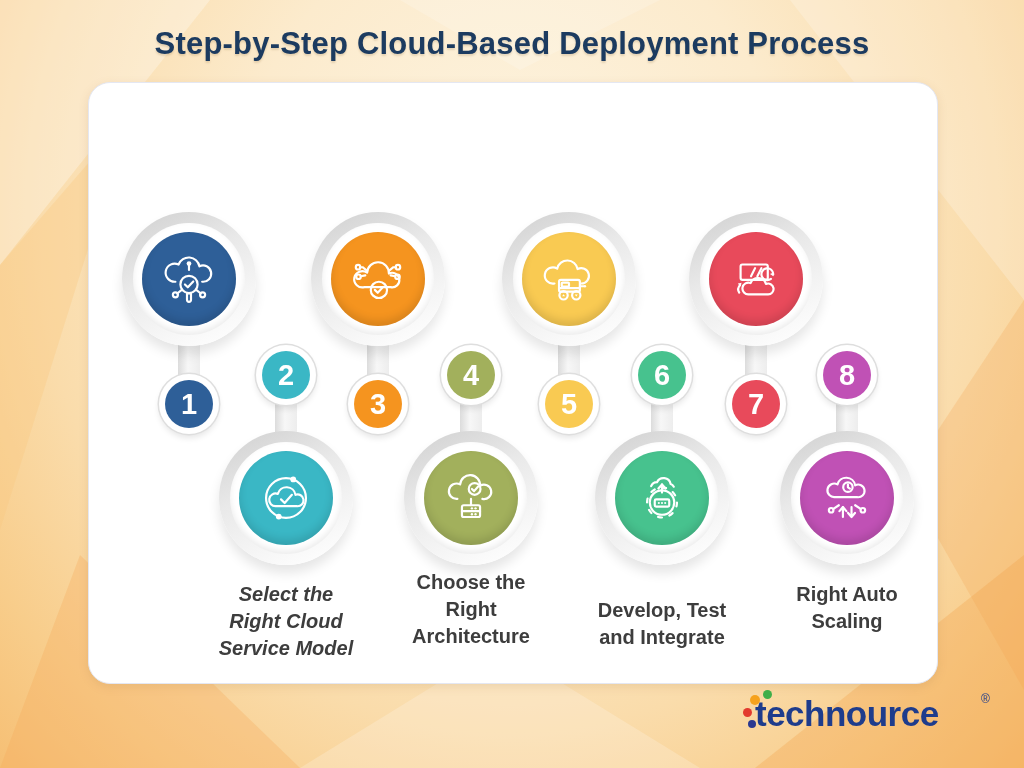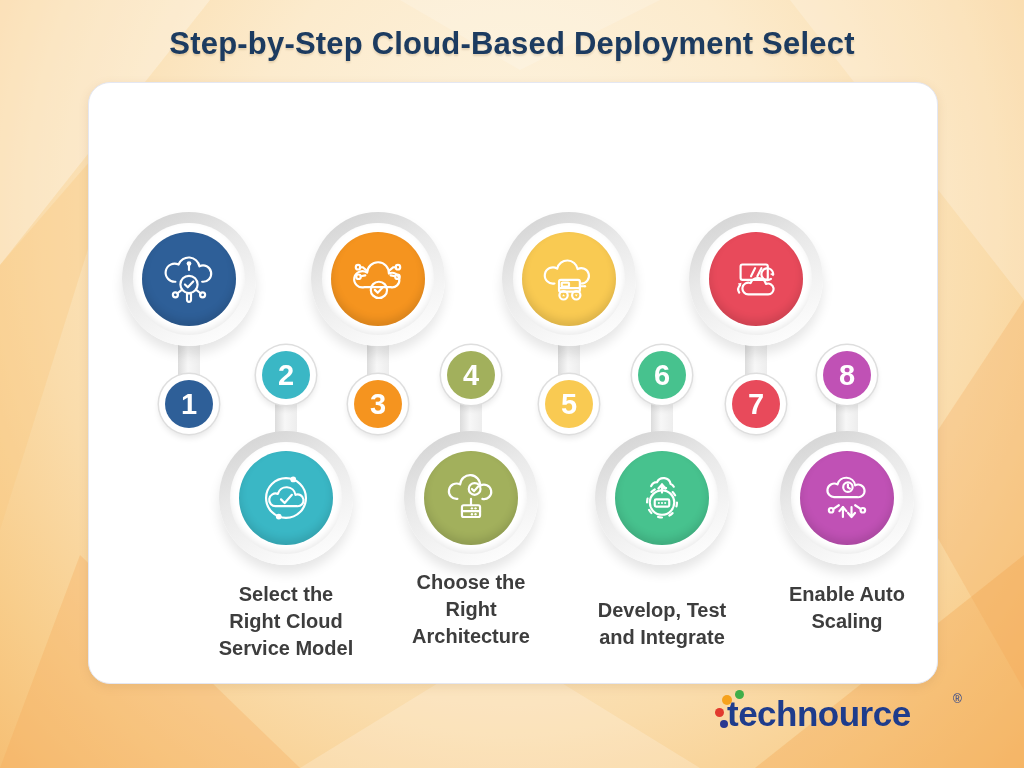--- a/index.html
+++ b/index.html
@@ -86,27 +86,27 @@
   .s8 .stem { left:747px; top:288px; height:80px; }
 
   .s1 .num-badge { left:70px;  top:291px; }
   .s3 .num-badge { left:259px; top:291px; }
   .s5 .num-badge { left:450px; top:291px; }
   .s7 .num-badge { left:637px; top:291px; }
   .s2 .num-badge { left:167px; top:262px; }
   .s4 .num-badge { left:352px; top:262px; }
   .s6 .num-badge { left:543px; top:262px; }
   .s8 .num-badge { left:728px; top:262px; }
-  .s2 .step-label { left:92px;  width:210px; top:498px; }
+  .s2 .step-label { left:92px;  width:210px; top:498px;font-style:italic; }
   .s4 .step-label { left:277px; width:210px; top:486px; }
   .s6 .step-label { left:468px; width:210px; top:498px;margin-top:16px; }
   .s8 .step-label { left:653px; width:210px; top:498px; }
 
   .logo {
-    position:absolute; left:707px; top:686px; width:260px; height:60px; z-index:2;
+    position:absolute; left:735px; top:686px; width:260px; height:60px; z-index:2;
   }
   .logo-text {
     position:absolute; left:20px; top:8px;
     font-size:35px; font-weight:700; letter-spacing:-0.5px; color:#1e3c8c;
   }
   .logo-reg { position:absolute; left:246px; top:6px; font-size:12px; color:#1e3c8c; font-weight:400; }
   .dot { position:absolute; border-radius:50%; }
   .dot-green  { left:28px; top:4px;  width:9px;  height:9px;  background:#3fae49; }
   .dot-yellow { left:15px; top:9px;  width:10px; height:10px; background:#f6a21d; }
   .dot-red    { left:8px;  top:22px; width:9px;  height:9px;  background:#e23a2e; }
@@ -122,21 +122,21 @@
   <polygon points="0,0 210,0 0,265" fill="rgba(255,255,255,0.30)"></polygon>
   <polygon points="0,265 130,115 0,530" fill="rgba(248,200,130,0.35)"></polygon>
   <polygon points="400,0 660,0 520,70" fill="rgba(255,255,255,0.18)"></polygon>
   <polygon points="1024,0 790,0 1024,300" fill="rgba(255,255,255,0.22)"></polygon>
   <polygon points="1024,300 905,480 1024,690" fill="rgba(245,170,90,0.28)"></polygon>
   <polygon points="0,768 300,768 80,555" fill="rgba(245,170,90,0.30)"></polygon>
   <polygon points="300,768 700,768 500,645" fill="rgba(255,255,255,0.20)"></polygon>
   <polygon points="1024,768 755,768 1024,555" fill="rgba(243,160,70,0.30)"></polygon>
 </svg>
 
-<h1 class="main-title">Step-by-Step Cloud-Based Deployment Select</h1>
+<h1 class="main-title">Step-by-Step Cloud-Based Deployment Process</h1>
 
 <div class="card">
 
   <div class="step s1">
 
     <div class="stem"></div>
     <div class="num-badge">
       <div class="num-inner" style="background-color: rgb(46, 95, 152);">1</div>
     </div>
     <div class="big-circle">
@@ -326,21 +326,21 @@
             <path class="ic" d="M27.5,53 v-11 m0,0 l-3.8,4.5 m3.8,-4.5 l3.8,4.5"></path>
             <path class="ic" d="M37,42 v11 m0,0 l-3.8,-4.5 m3.8,4.5 l3.8,-4.5"></path>
             <path class="ic" d="M23,40 l-6,4"></path>
               <circle class="ic" cx="14.5" cy="45.5" r="2.5"></circle>
             <path class="ic" d="M41,40 l6,4"></path>
               <circle class="ic" cx="49.5" cy="45.5" r="2.5"></circle>
           </svg>
         </div>
       </div>
     </div>
-    <div class="step-label">Enable Auto
+    <div class="step-label">Right Auto
 Scaling</div>
   </div>
 
 </div>
 
 <div class="logo">
   <span class="dot dot-green"></span>
   <span class="dot dot-yellow"></span>
   <span class="dot dot-red"></span>
   <span class="dot dot-blue"></span>

